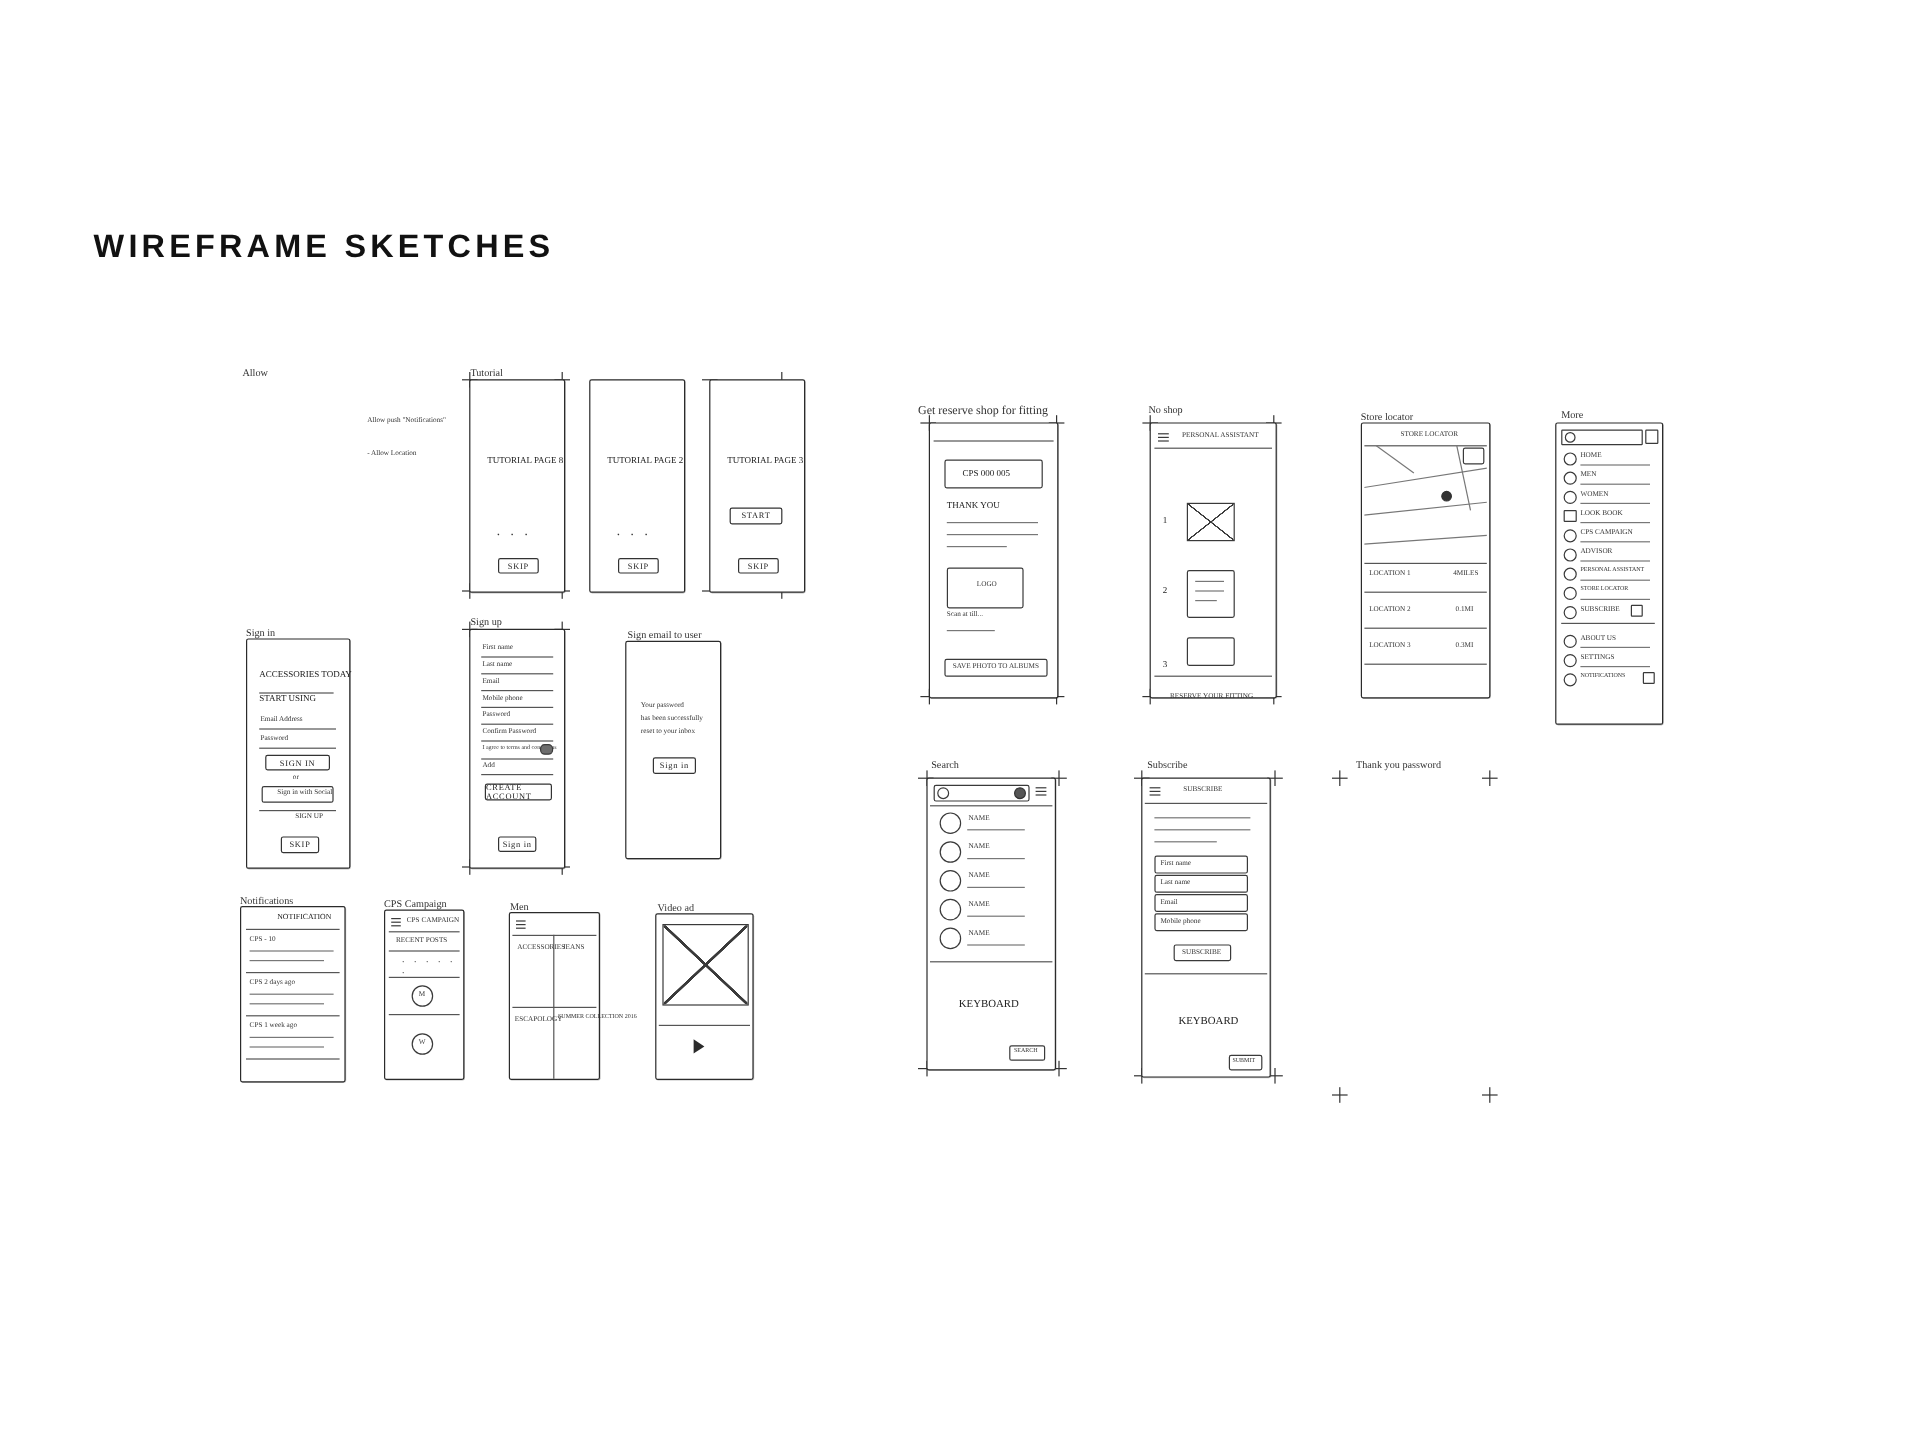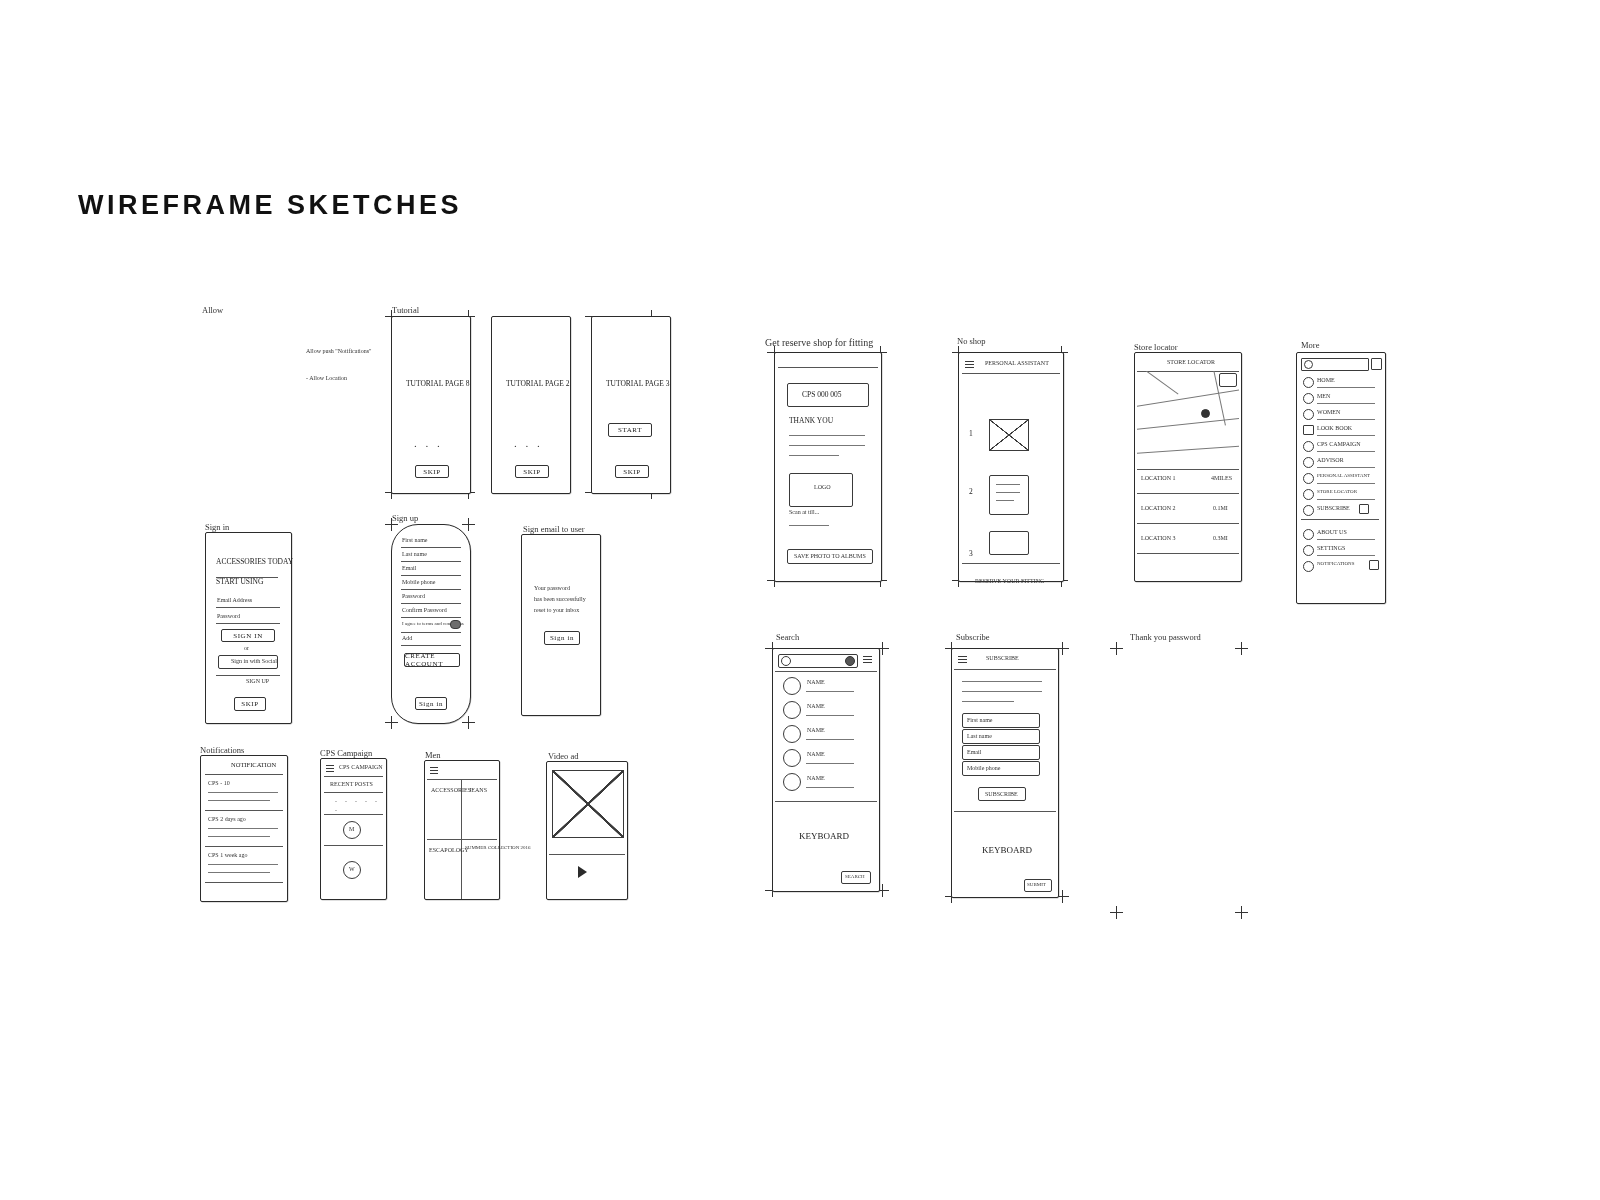--- a/index.html
+++ b/index.html
@@ -102,21 +102,21 @@
 
   <div class="lbl" style="left:392px;top:513px;">Sign up</div>
   <div class="tick h" style="left:385px;top:524px;"></div>
     <div class="tick v" style="left:391px;top:518px;"></div>
   <div class="tick h" style="left:462px;top:524px;"></div>
     <div class="tick v" style="left:468px;top:518px;"></div>
   <div class="tick h" style="left:385px;top:722px;"></div>
     <div class="tick v" style="left:391px;top:716px;"></div>
   <div class="tick h" style="left:462px;top:722px;"></div>
     <div class="tick v" style="left:468px;top:716px;"></div>
-  <div class="frame" style="left:391px;top:524px;width:78px;height:198px;border-radius:27px;">
+  <div class="frame" style="left:391px;top:524px;width:78px;height:198px;">
     <div class="txtS" style="left:10px;top:12px;">First name</div>
     <div class="ln" style="left:9px;top:22px;width:60px;"></div>
     <div class="txtS" style="left:10px;top:26px;">Last name</div>
     <div class="ln" style="left:9px;top:36px;width:60px;"></div>
     <div class="txtS" style="left:10px;top:40px;">Email</div>
     <div class="ln" style="left:9px;top:50px;width:60px;"></div>
     <div class="txtS" style="left:10px;top:54px;">Mobile phone</div>
     <div class="ln" style="left:9px;top:64px;width:60px;"></div>
     <div class="txtS" style="left:10px;top:68px;">Password</div>
     <div class="ln" style="left:9px;top:78px;width:60px;"></div>

